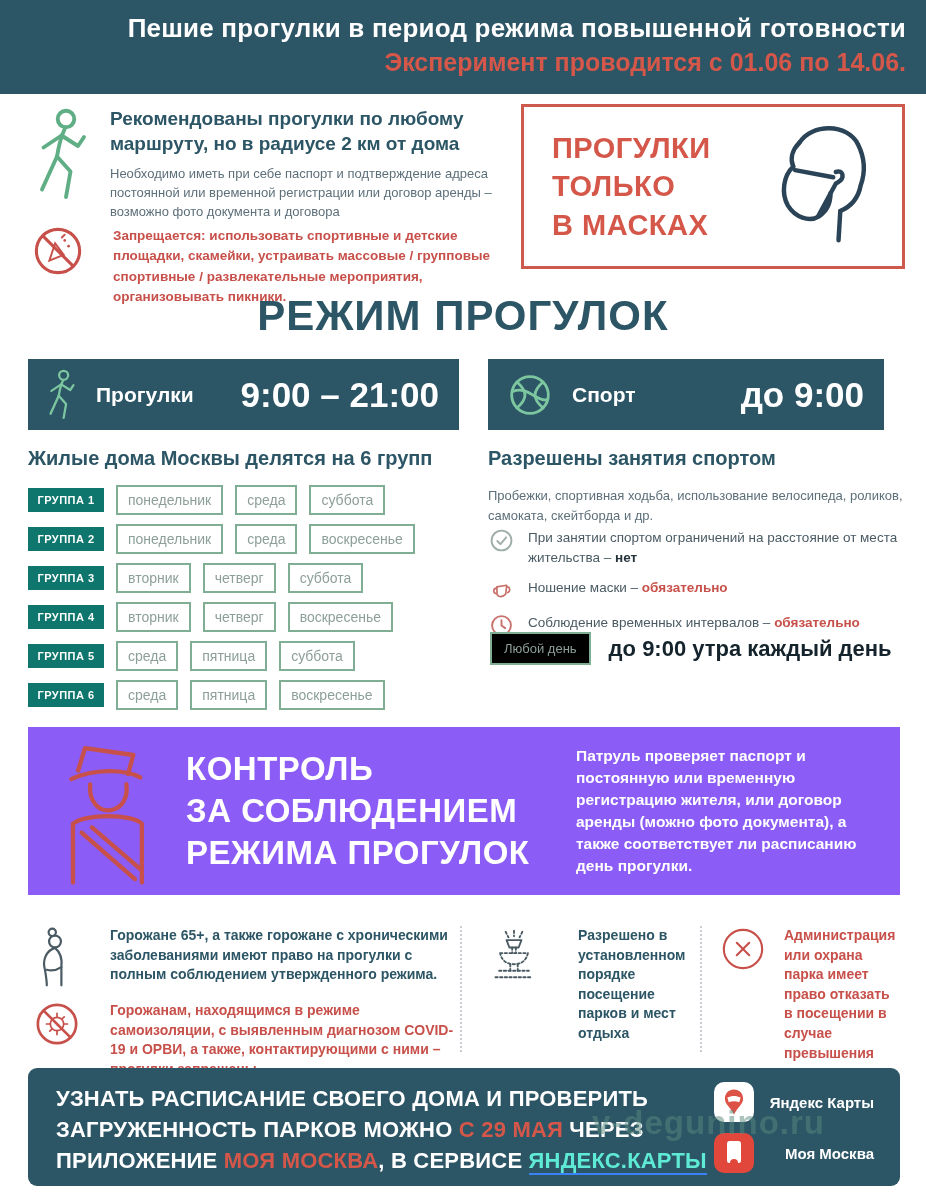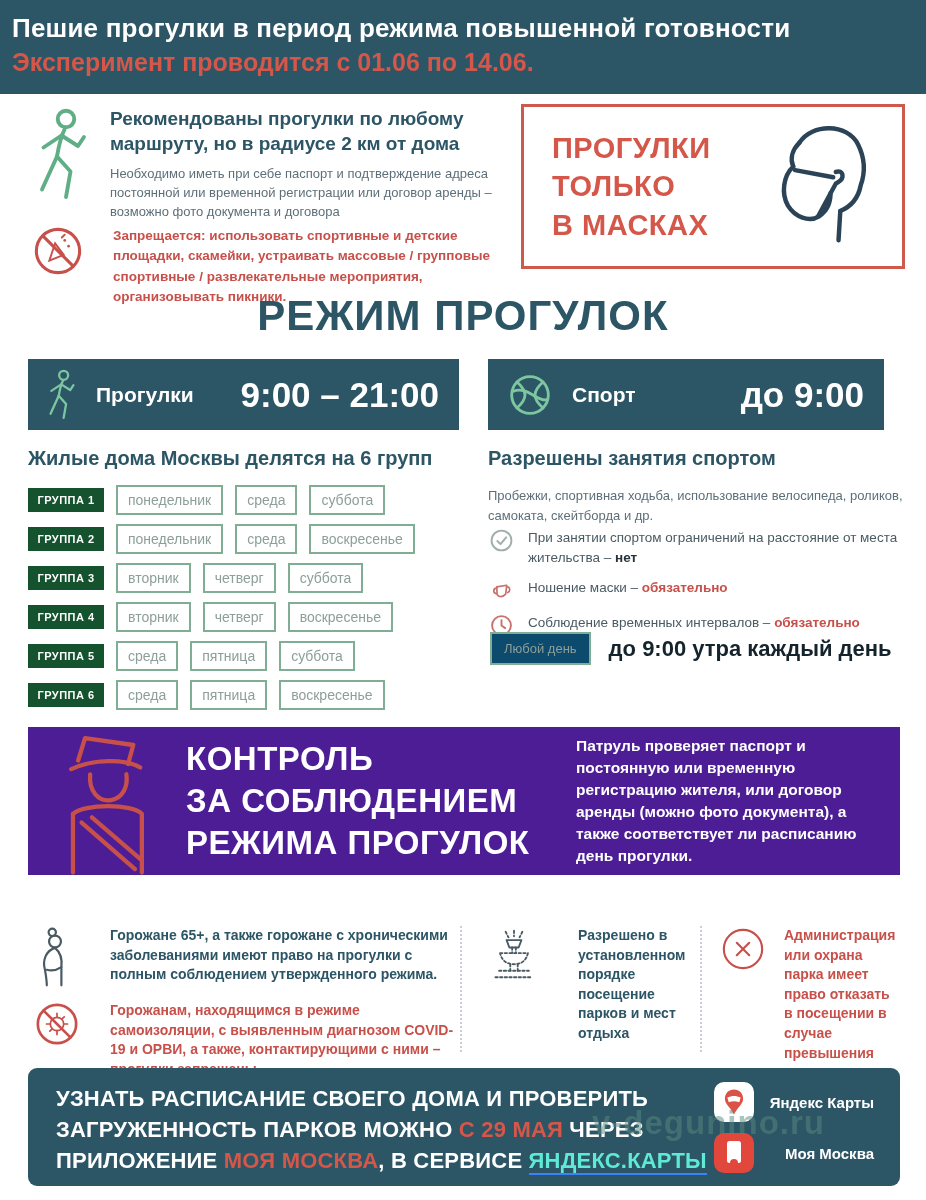--- a/index.html
+++ b/index.html
@@ -1,21 +1,21 @@
 <!DOCTYPE html>
 <html><head>
 <meta charset="utf-8">
 <style>
   * { margin:0; padding:0; box-sizing:border-box; }
   body { background:#e8e8e8; font-family:"Liberation Sans", sans-serif; }
   .page { position:relative; width:926px; height:1200px; background:#ffffff; overflow:hidden; margin:0 auto; }
   .abs { position:absolute; }
 
   
-  .header { left:0; top:0; width:926px; height:94px; background:#2C5565; padding:13px 20px 0 12px; }
+  .header { left:0; top:0; width:926px; height:94px; background:#2C5565; padding:13px 20px 0 20px;text-align:right; }
   .header-title { color:#ffffff; font-size:26px; font-weight:bold; letter-spacing:.2px; }
   .header-sub { color:#D4574A; font-size:25px; font-weight:bold; margin-top:4px; }
 
   
   .intro-row1 { left:30px; top:106px; width:478px; display:flex; }
   .walk-icon-big { flex:0 0 66px; margin-right:14px; }
   .intro-heading { font-size:19px; font-weight:bold; color:#2C5565; line-height:1.32; }
   .intro-note { font-size:13px; color:#5D6F79; line-height:1.45; margin-top:9px; }
   .intro-row2 { left:33px; top:226px; width:478px; display:flex; align-items:flex-start; }
   .prohibit-icon { flex:0 0 50px; margin-right:30px; }
@@ -33,38 +33,38 @@
   .bar { height:71px; background:#2C5565; display:flex; align-items:center; padding-left:16px; }
   .bar-walk { left:28px; top:359px; width:431px; }
   .bar-sport { left:488px; top:359px; width:396px; }
   .bar-label { color:#fff; font-size:21px; font-weight:bold; margin-left:16px; }
   .bar-time { color:#fff; font-size:35px; font-weight:bold; margin-left:auto; margin-right:20px; }
 
   
   .sched-heading { left:28px; top:447px; font-size:20px; font-weight:bold; color:#2C5565;text-align:center; }
   .sched-rows { left:28px; top:484px; width:450px; }
   .sched-row { display:flex; align-items:center; margin-bottom:8px; height:31px; }
-  .badge { background:#14532d; color:#fff; font-size:11px; font-weight:bold; letter-spacing:.5px; width:76px; text-align:center; padding:6px 0; }
+  .badge { background:#0f766e; color:#fff; font-size:11px; font-weight:bold; letter-spacing:.5px; width:76px; text-align:center; padding:6px 0; }
   .chip { border:2px solid #7FAE94; color:#8D9F99; font-size:14px; padding:5px 10px; margin-left:12px; background:#fff; white-space:nowrap; }
 
   
   .sport-heading { left:488px; top:447px; font-size:20px; font-weight:bold; color:#2C5565; }
   .sport-desc { left:488px; top:486px; width:420px; font-size:13px; color:#5D6F79; line-height:1.5; }
   .bullets { left:490px; top:528px; width:428px; }
   .bullet { display:flex; align-items:flex-start; margin-bottom:11px; }
   .bullet-icon { flex:0 0 23px; margin-right:15px; margin-top:1px; }
   .bullet-text { font-size:13.5px; color:#4A5A63; line-height:1.45; }
   .hl-dark { font-weight:bold; color:#26333B; }
   .hl-red { font-weight:bold; color:#C8504A; }
   .anyday { left:490px; top:632px; display:flex; align-items:center; }
-  .anyday-chip { border:2px solid #7FAE94; color:#8D9F99; font-size:13px; padding:7px 12px; background:#0c4a6e; }
+  .anyday-chip { border:2px solid #7FAE94; color:#8D9F99; font-size:13px; padding:7px 12px; background:#000000; }
   .anyday-text { font-size:22px; font-weight:bold; color:#15242C; margin-left:18px; }
 
   
-  .control { left:28px; top:727px; width:872px; height:148px; background:#4c1d95; display:flex; align-items:center; }
+  .control { left:28px; top:727px; width:872px; height:168px; background:#8b5cf6; display:flex; align-items:center; }
   .officer-icon { margin-left:26px; flex:0 0 112px; }
   .control-title { margin-left:20px; font-size:33px; font-weight:bold; color:#fff; line-height:1.28; letter-spacing:.5px; }
   .control-desc { margin-left:auto; margin-right:24px; width:300px; font-size:15.5px; font-weight:bold; color:#fff; line-height:1.42; }
 
   
   .notes { left:28px; top:926px; width:872px; height:134px; display:flex; }
   .note-col1 { width:432px; padding-left:6px; }
   .note-row { display:flex; align-items:flex-start; }
   .note-row + .note-row { margin-top:13px; }
   .note-ic { flex:0 0 50px; margin-right:26px; }

